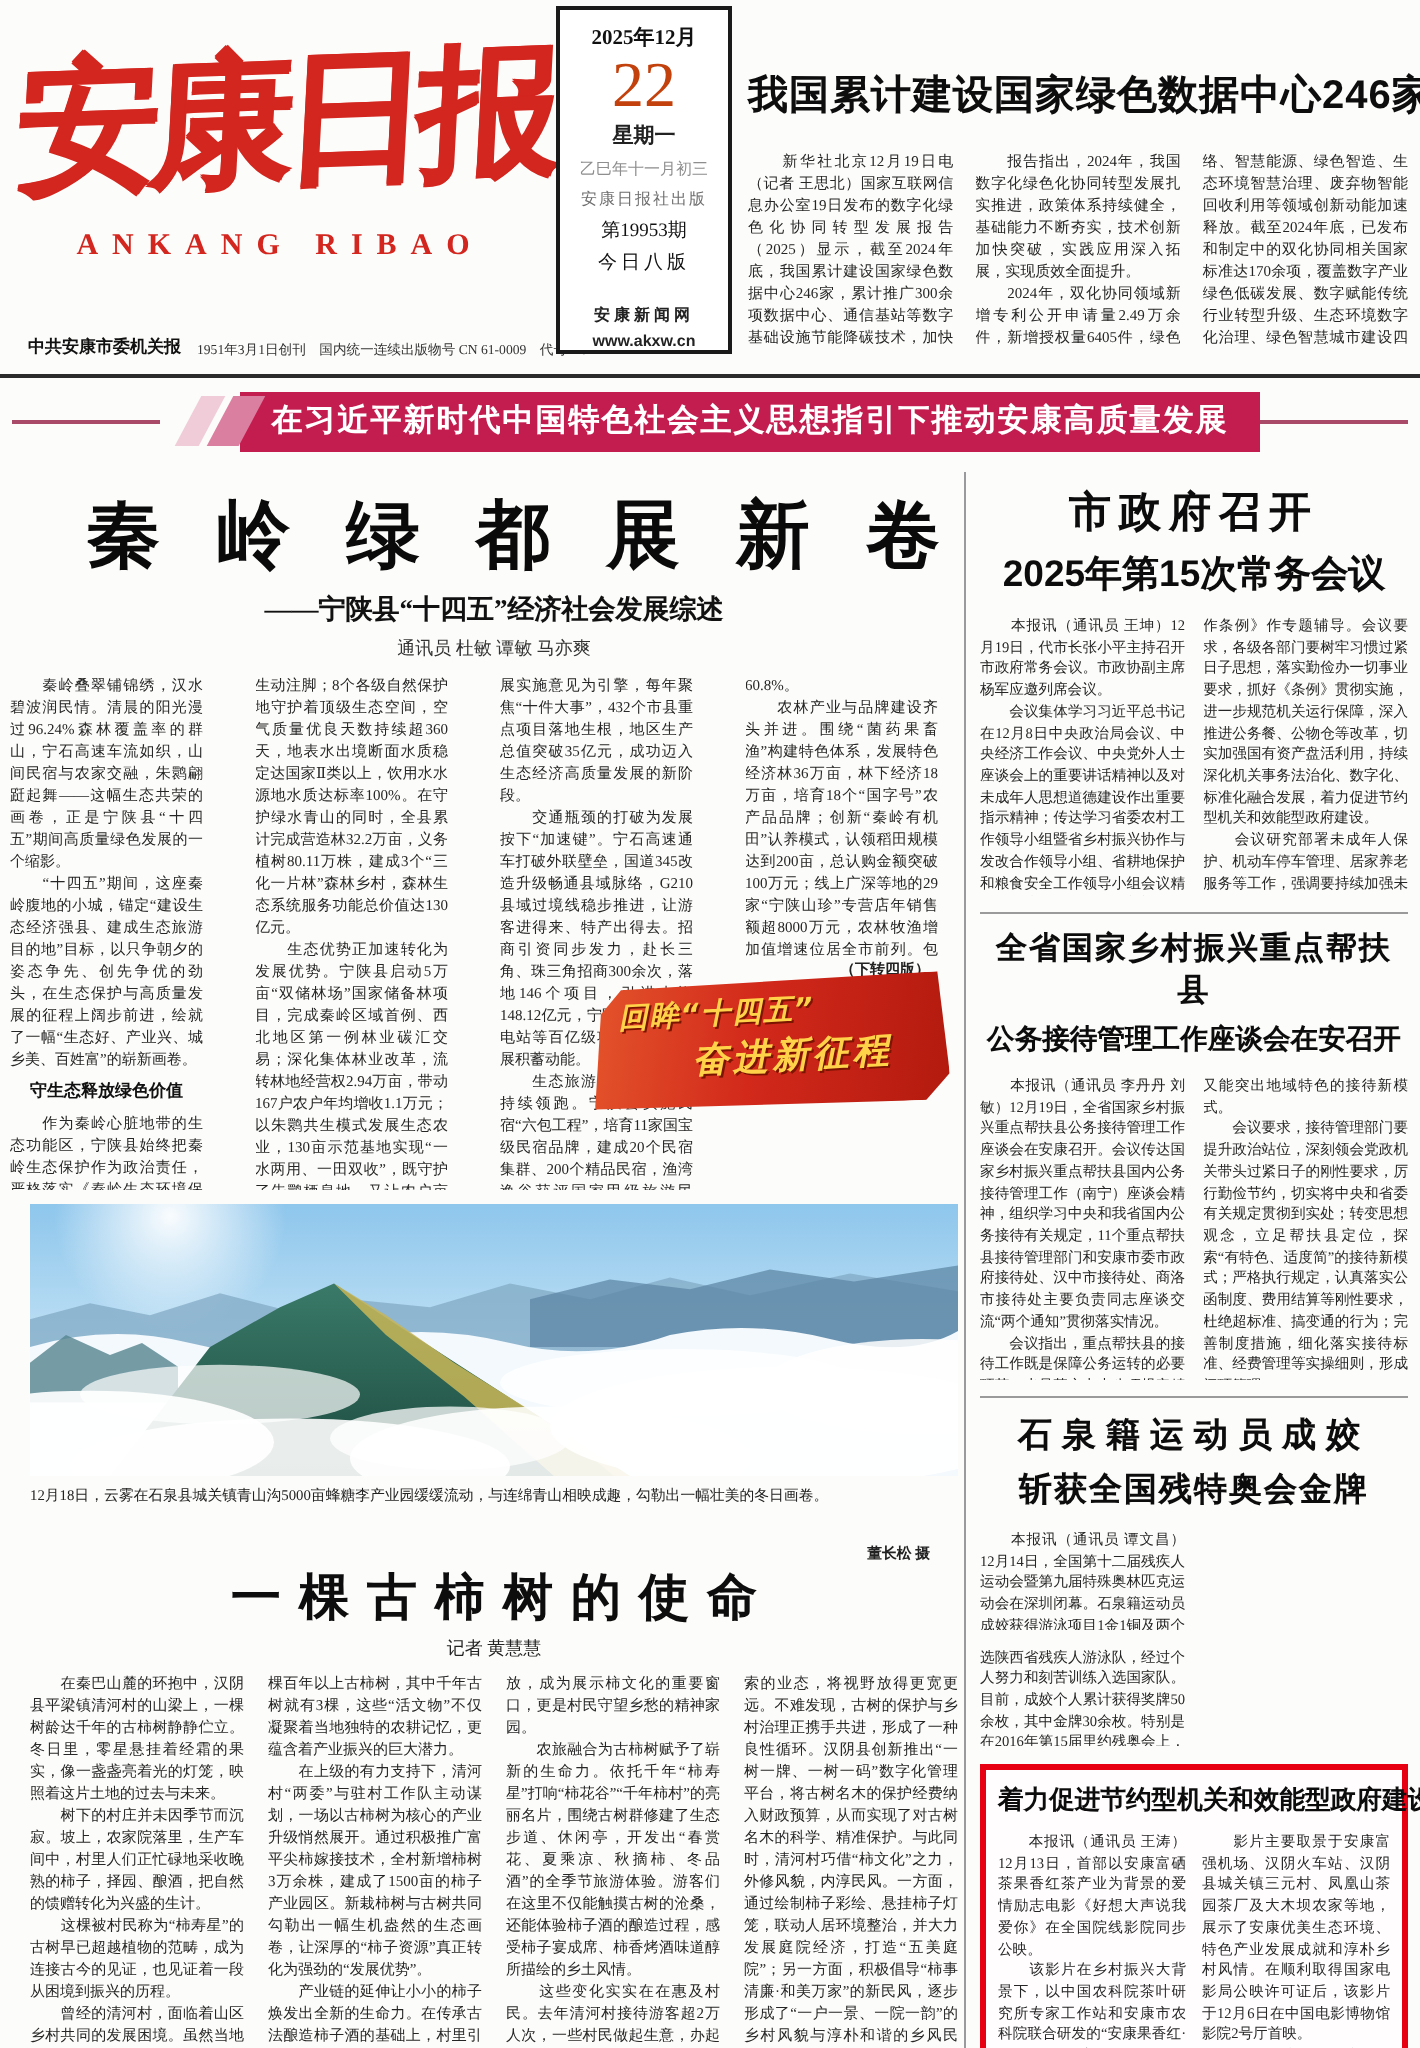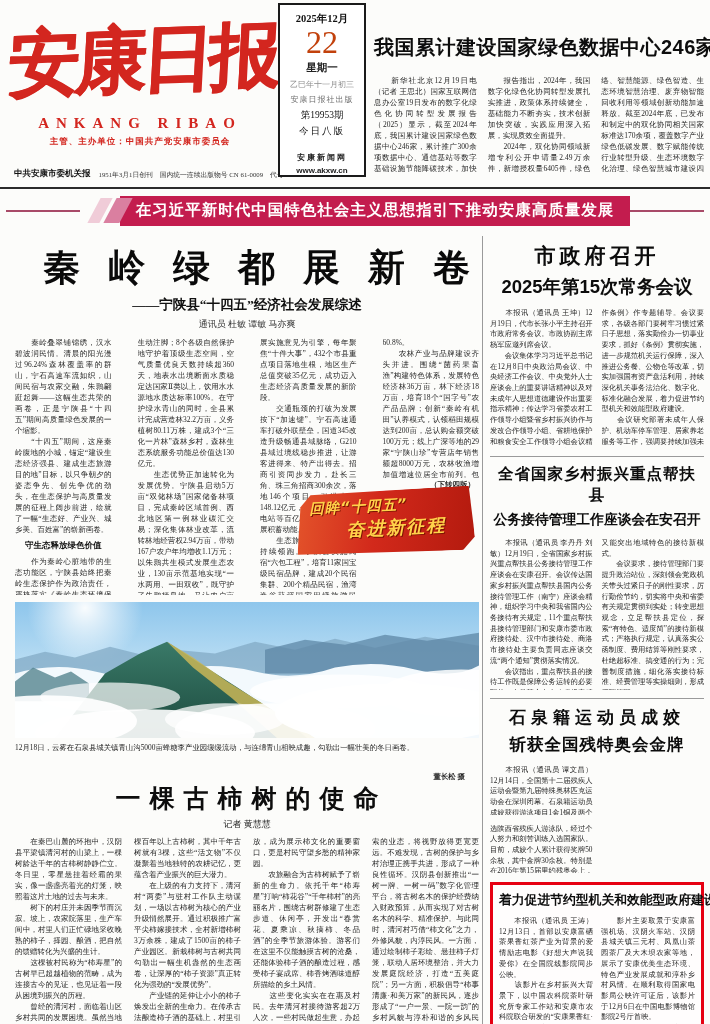--- a/index.html
+++ b/index.html
@@ -49,21 +49,21 @@
   .t { white-space:pre-line; text-align:justify; font-size:7.5px; line-height:1.47; color:#262626; }
   .sub { text-align:center; font-family:"Liberation Sans",sans-serif; font-weight:bold; font-size:8.5px; margin:5px 0 4px; color:#111; }
 
   
   .main-headline { position:absolute; left:15px; top:243px; width:464px; text-align:center;
                    font-family:"Liberation Sans","DejaVu Sans",sans-serif; font-weight:bold; font-size:37px;
                    color:#0a0a0a; letter-spacing:28px; text-indent:28px; white-space:nowrap; }
   .main-subtitle { position:absolute; left:15px; top:296px; width:464px; text-align:center;
                    font-weight:bold; font-size:13.5px; color:#111; }
   .main-byline { position:absolute; left:15px; top:318px; width:464px; text-align:center; font-size:9px; color:#333; }
-  .main-body { position:absolute; left:15px; top:337px; width:464px; height:258px; display:flex; gap:26px; }
+  .main-body { position:absolute; left:5px; top:337px; width:464px; height:258px; display:flex; gap:26px; }
   .main-body .mcol { width:107px; overflow:hidden; }
   .mcol-4 { display:flex; flex-direction:column; height:153px; }
   .mcol-4 .clip { flex:1; overflow:hidden; }
   .continued { text-align:right; font-size:7.5px; font-weight:bold; padding-right:4px; margin-top:2px; }
 
   
   .badge { position:absolute; left:296px; top:490px; width:178px; height:64px;
            background:linear-gradient(100deg,#e4552b 0%,#d2291b 45%,#b31a0e 100%);
            clip-path:polygon(3% 20%, 9% 2%, 98% 0%, 100% 80%, 93% 100%, 0% 94%);
            transform:rotate(-3deg); padding:6px 10px 0 14px;
@@ -104,21 +104,20 @@
   .movie-cols > div { width:94px; overflow:hidden; }
 </style>
 </head>
 <body>
 
 <div class="page">
 
   <div class="masthead">
     <div class="mast-title">安康日报</div>
     <div class="mast-latin">ANKANG  RIBAO</div>
-    <div class="mast-super">主管、主办单位：中国共产党安康市委员会</div>
   </div>
   <div class="org-row">
     <span class="org-name">中共安康市委机关报</span>
     <span class="org-founding">1951年3月1日创刊　国内统一连续出版物号 CN 61-0009　代号：51-12</span>
   </div>
 
   <div class="datebox">
     <div class="db-month">2025年12月</div>
     <div class="db-day">22</div>
     <div class="db-week">星期一</div>

